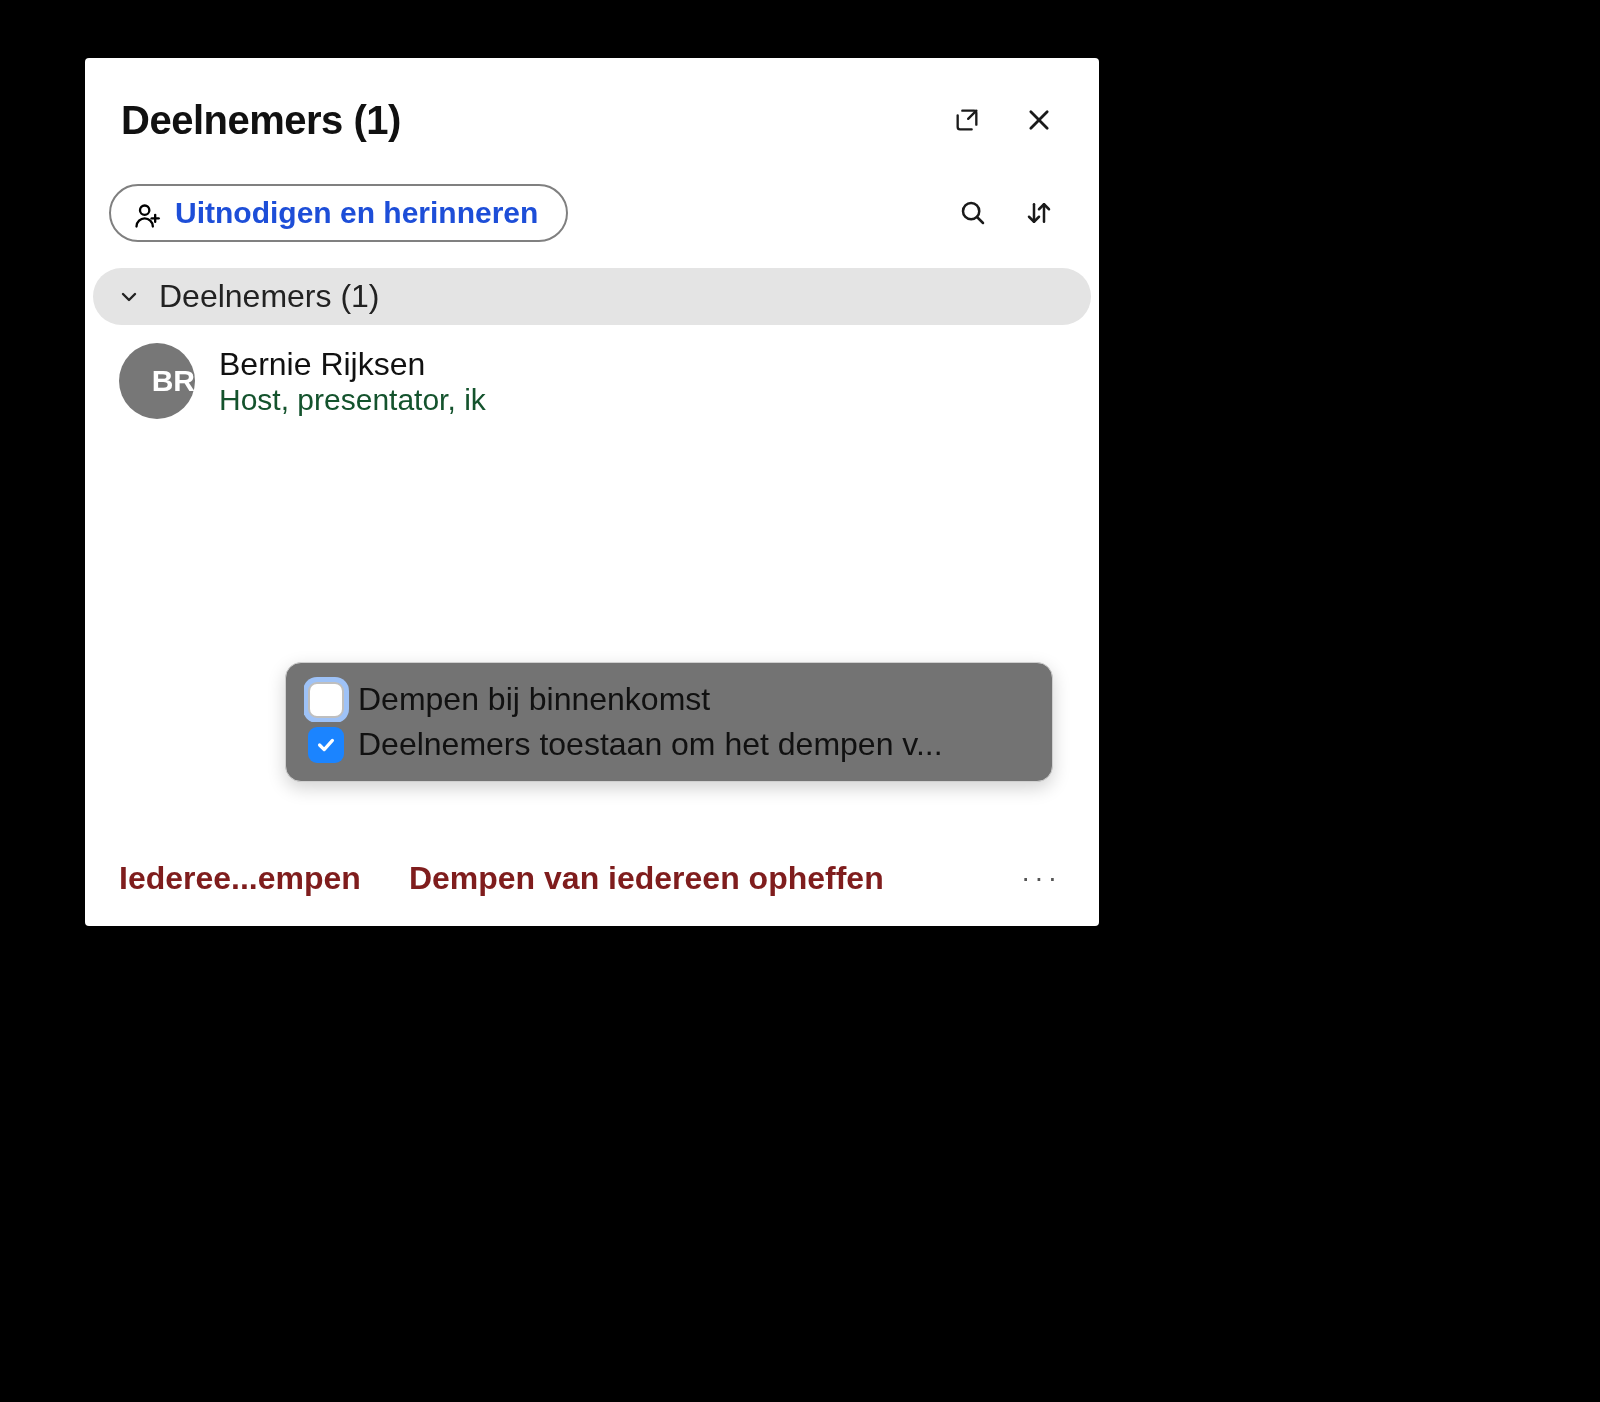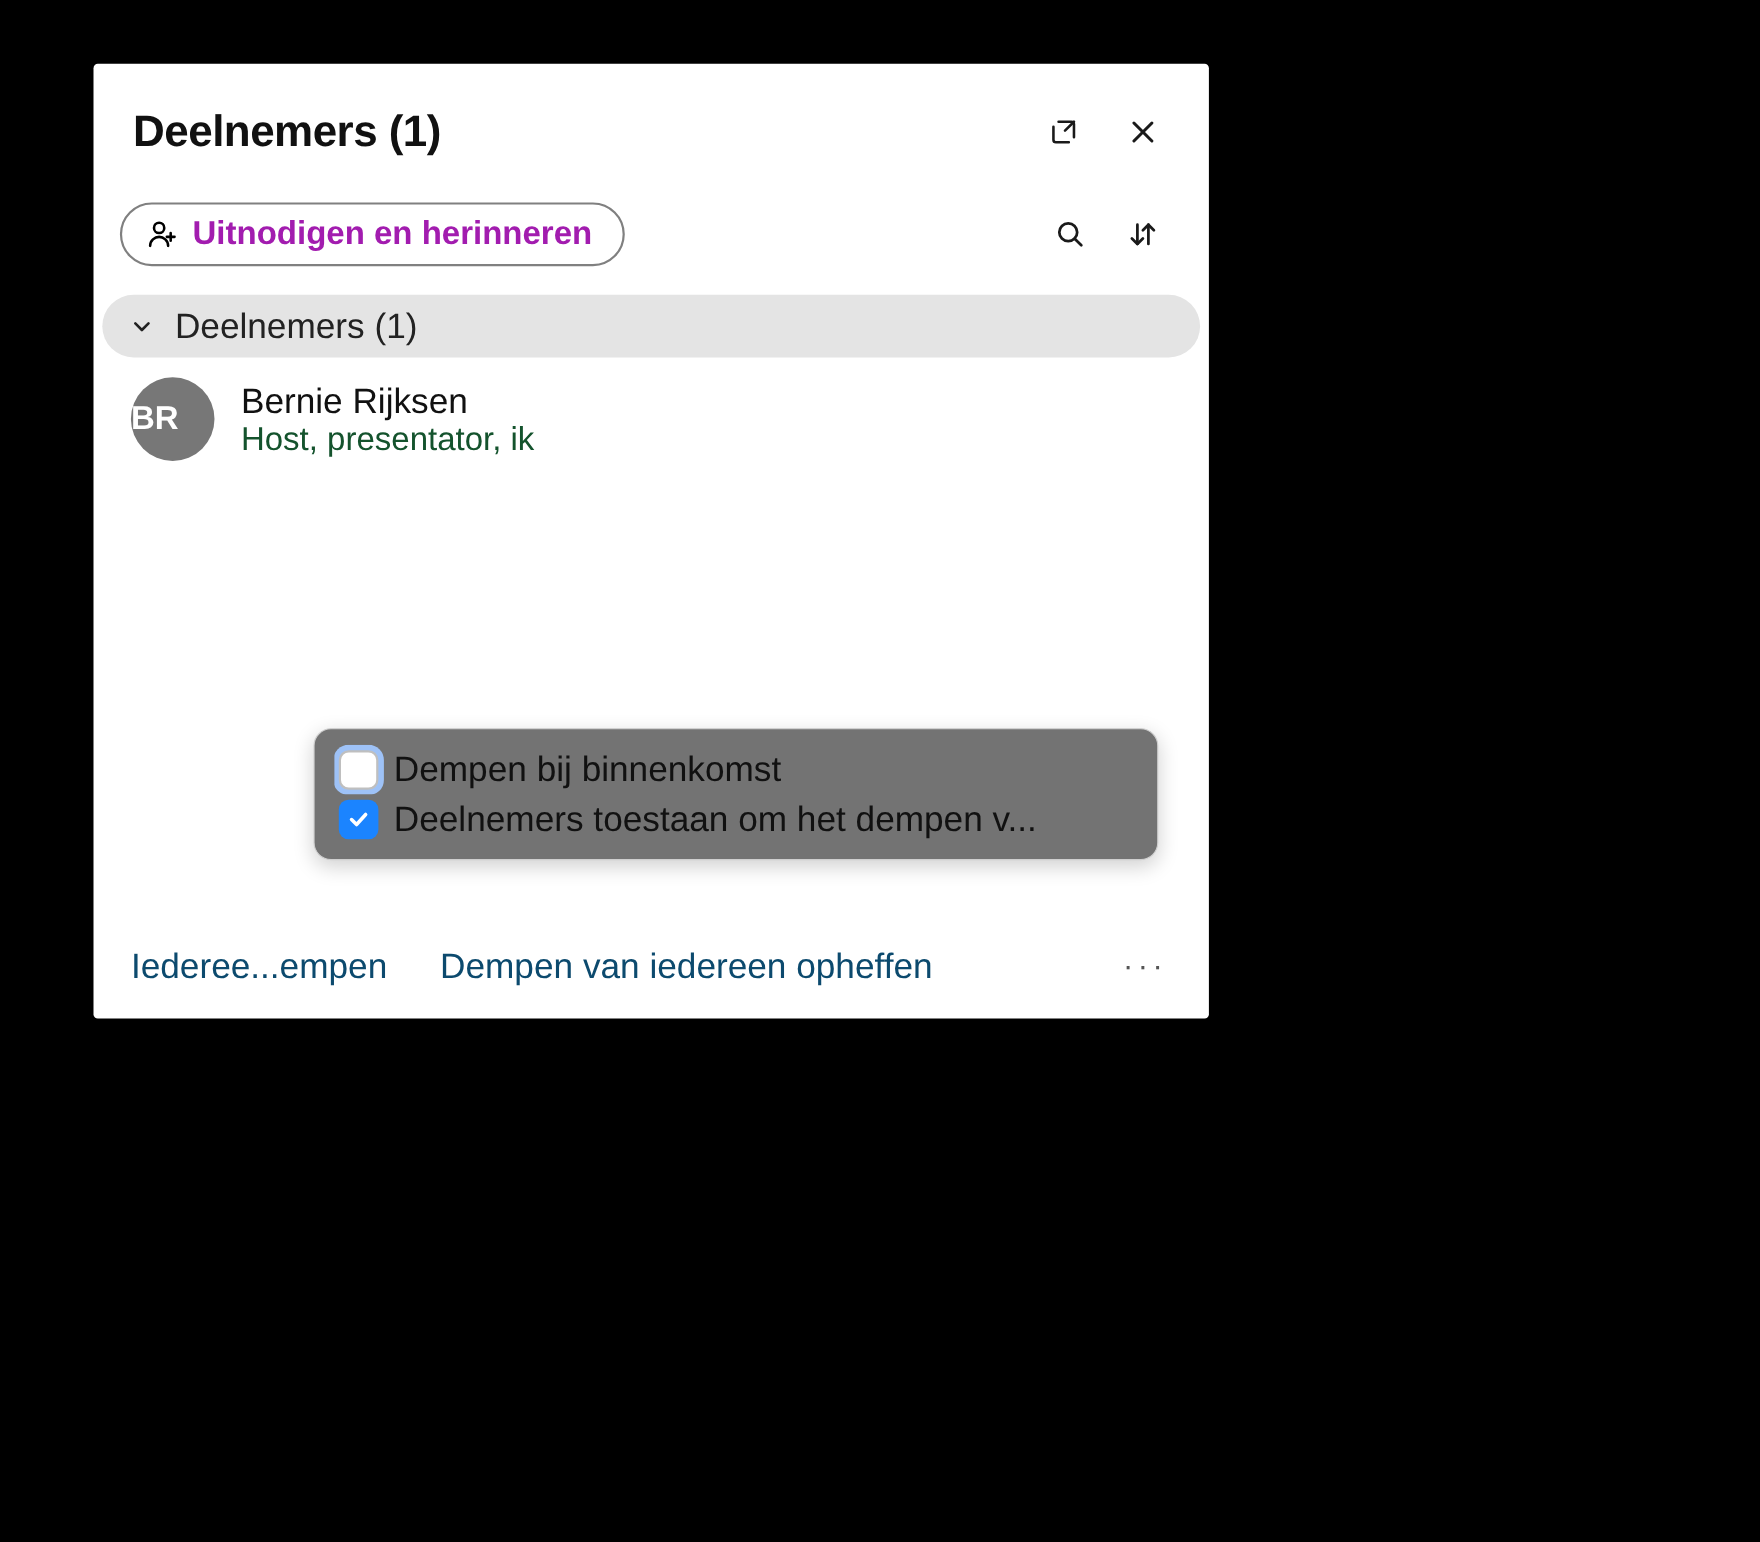--- a/index.html
+++ b/index.html
@@ -43,28 +43,28 @@
     border-radius: 10px;
     color: #1a1a1a;
   }
 
   
   .toolbar {
     display: flex; align-items: center;
     padding: 22px 36px 22px 24px;
   }
   .invite-btn {
-    display: inline-flex; align-items: center;
+    display: inline-flex; align-items: flex-end;
     gap: 14px;
     border: 2px solid #808080;
     border-radius: 999px;
     padding: 10px 28px 10px 22px;
     font-size: 30px;
     font-weight: 600;
-    color: #a21caf;
+    color: #1d4ed8;
     cursor: pointer;
     background: #fff;
   }
   .toolbar-spacer { flex: 1; }
   .tool-btn {
     width: 48px; height: 48px;
     display: flex; align-items: center; justify-content: center;
     margin-left: 18px;
     cursor: pointer;
     border-radius: 10px;
@@ -91,21 +91,21 @@
   .participant {
     display: flex; align-items: center;
     padding: 14px 34px;
     gap: 24px;
   }
   .avatar {
     width: 76px; height: 76px;
     border-radius: 50%;
     background: #777;
     color: #fff;
-    display: flex; align-items: center; justify-content: flex-start;
+    display: flex; align-items: center; justify-content: flex-end;
     font-size: 30px;
     font-weight: 600;
   }
   .p-text { display:flex; flex-direction: column; }
   .p-name {
     font-size: 32px;
     font-weight: 400;
     color: #111;
   }
   .p-sub {
@@ -161,22 +161,22 @@
   
   .footer {
     position: absolute;
     left: 0; right: 0; bottom: 0;
     display: flex; align-items: center;
     padding: 12px 34px 24px 34px;
     gap: 48px;
   }
   .footer-btn {
     font-size: 32px;
-    font-weight: 400;
-    color: #0c4a6e;
+    font-weight: 700;
+    color: #7f1d1d;
     cursor: pointer;
     white-space: nowrap;
     overflow: hidden;
     text-overflow: ellipsis;
   }
   .footer-btn.short { max-width: 280px; }
   .footer-spacer { flex:1; }
   .more-btn {
     width: 48px; height: 48px;
     display:flex; align-items:center; justify-content:center;

